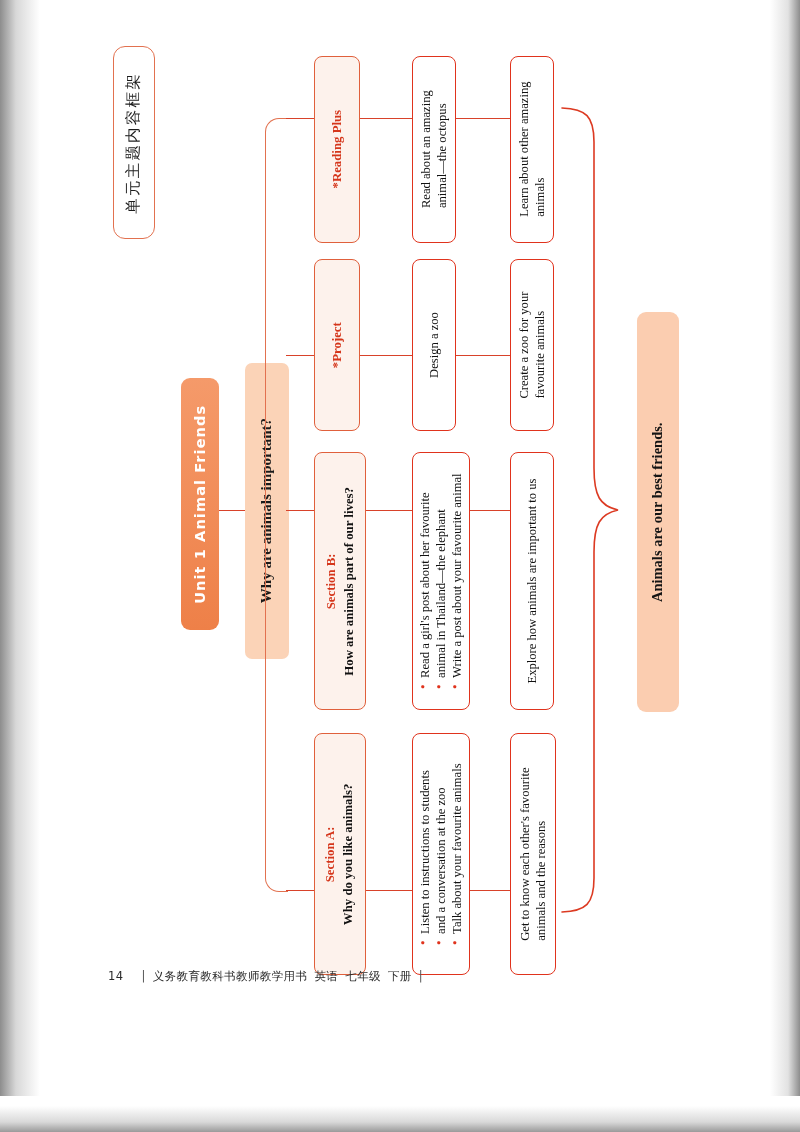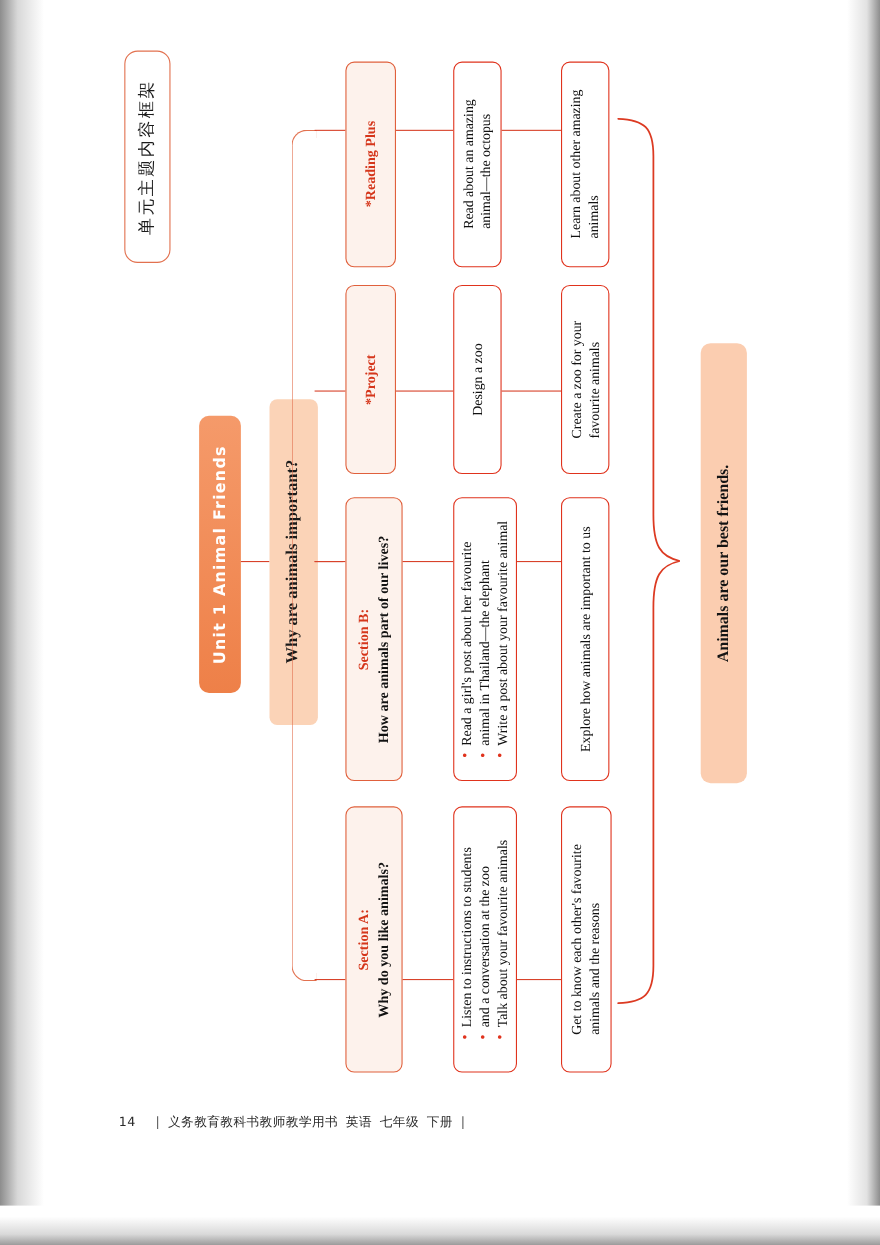--- a/index.html
+++ b/index.html
@@ -326,17 +326,17 @@
              C 34,396 40,406 58,410
              C 40,414 34,424 34,452
              L 34,778
              C 34,804 26,811 2,812" fill="none" stroke="#dc3a22" stroke-width="1.6" stroke-linecap="round"></path>
   </svg>
 
   <div class="vbox concl-box" style="left:637px; top:312px; width:42px; height:400px;">
     <div class="inner">Animals are our best friends.</div>
   </div>
 
-  <div class="footer" style="left:108px; top:1013px;">
+  <div class="footer" style="left:108px; top:969px;">
     <span class="pg">14</span><span class="bar">|</span><span>义务教育教科书教师教学用书</span><span class="sp"></span><span>英语</span><span class="sp"></span><span>七年级</span><span class="sp"></span><span>下册</span><span class="bar">|</span>
   </div>
 
 </div>
 
 </body></html>

